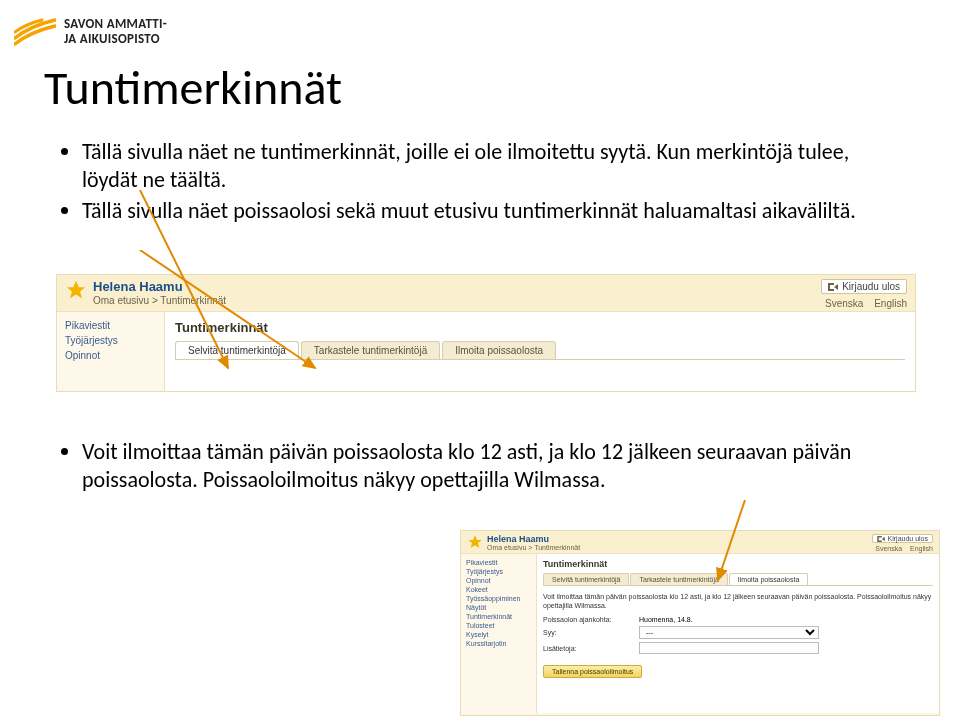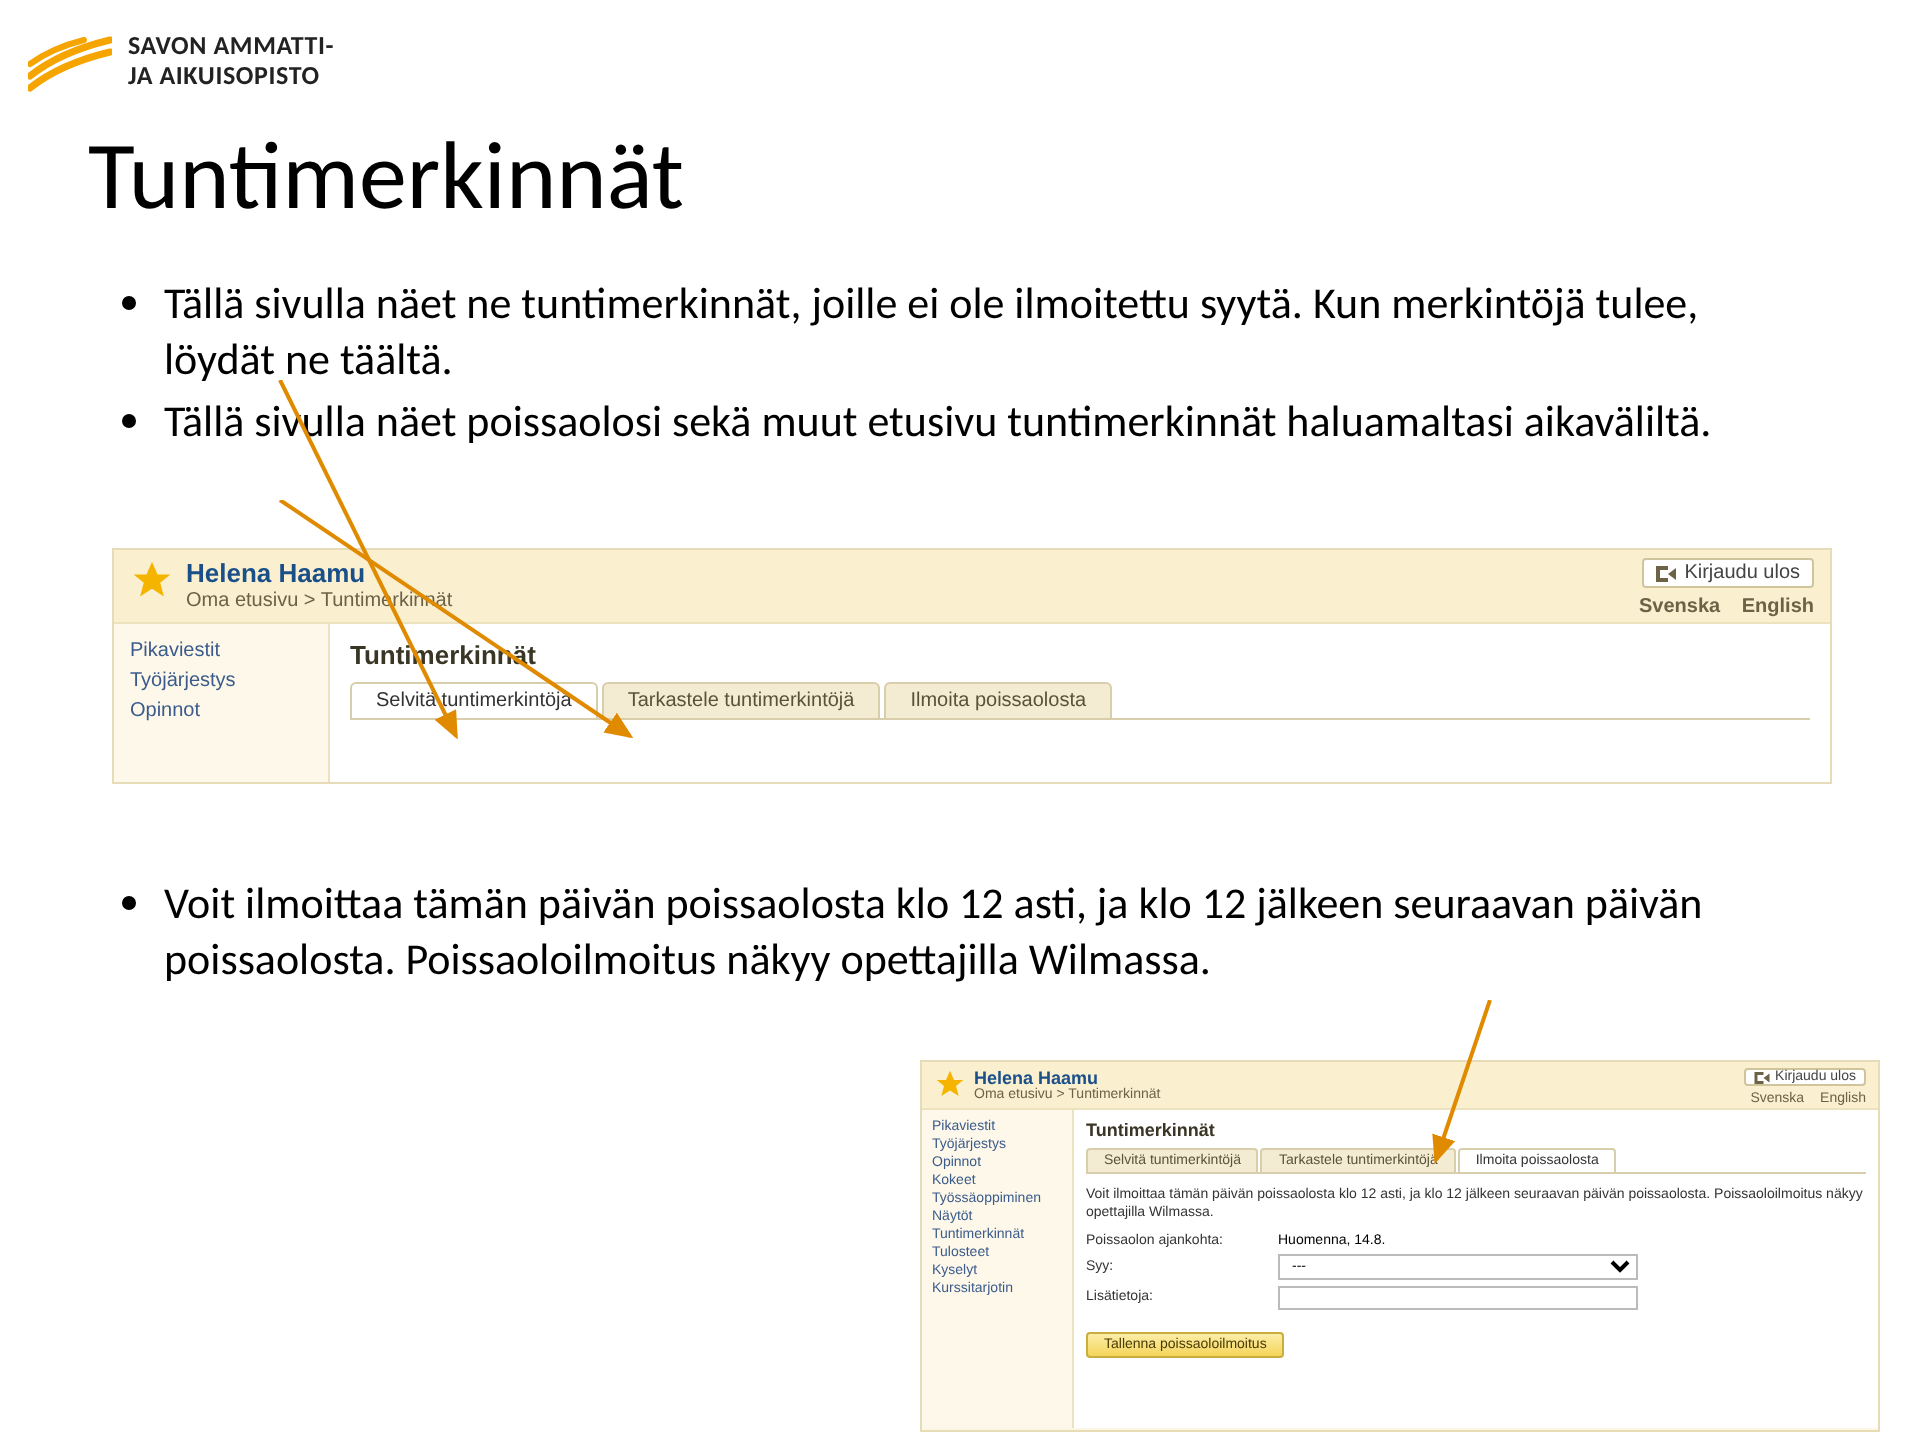--- a/index.html
+++ b/index.html
@@ -104,21 +104,21 @@
     display: inline-flex;
     align-items: center;
     border: 1px solid #cfc49b;
     background: #fff;
     padding: 1px 6px;
     border-radius: 2px;
     color: #444;
     font-size: 10px;
     gap: 4px;
   }
-  .shot1 .langs { margin-top: 4px; font-weight: bold; }
+  .shot1 .langs { margin-top: 4px; }
   .shot1 .langs span { margin-left: 8px; }
   .shot1 .body {
     display: flex;
     background: #fff;
     border-top: 1px solid #ece2bd;
     height: 80px;
   }
   .shot1 .side {
     width: 108px;
     flex: 0 0 auto;

